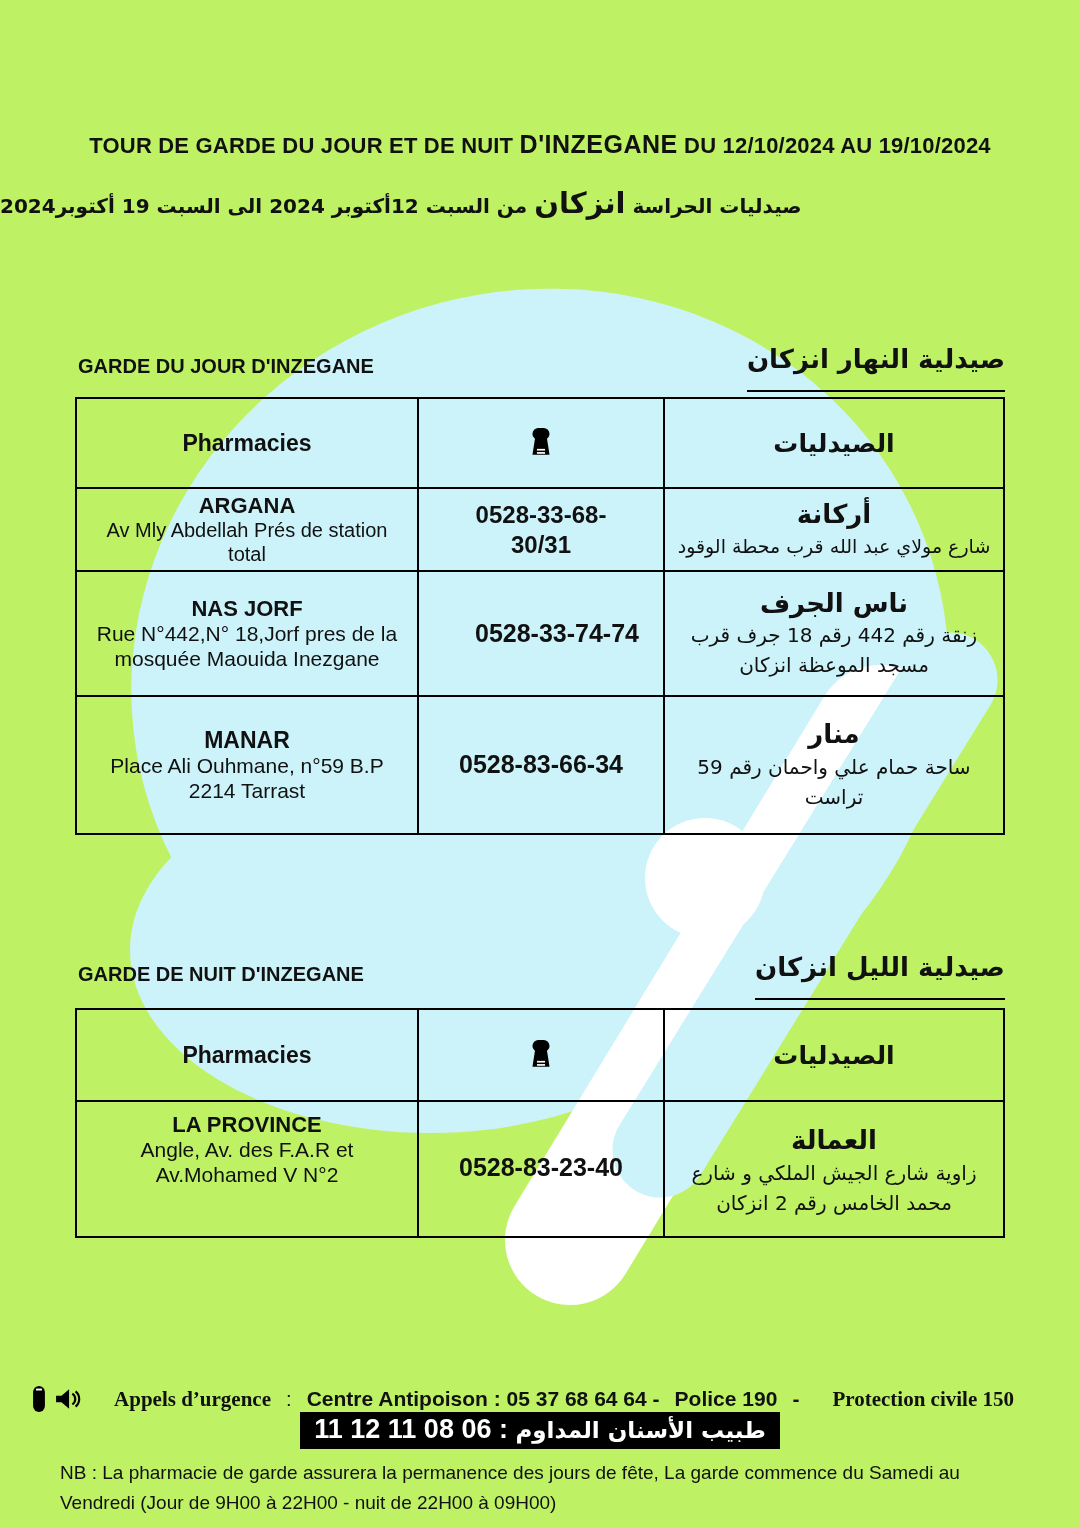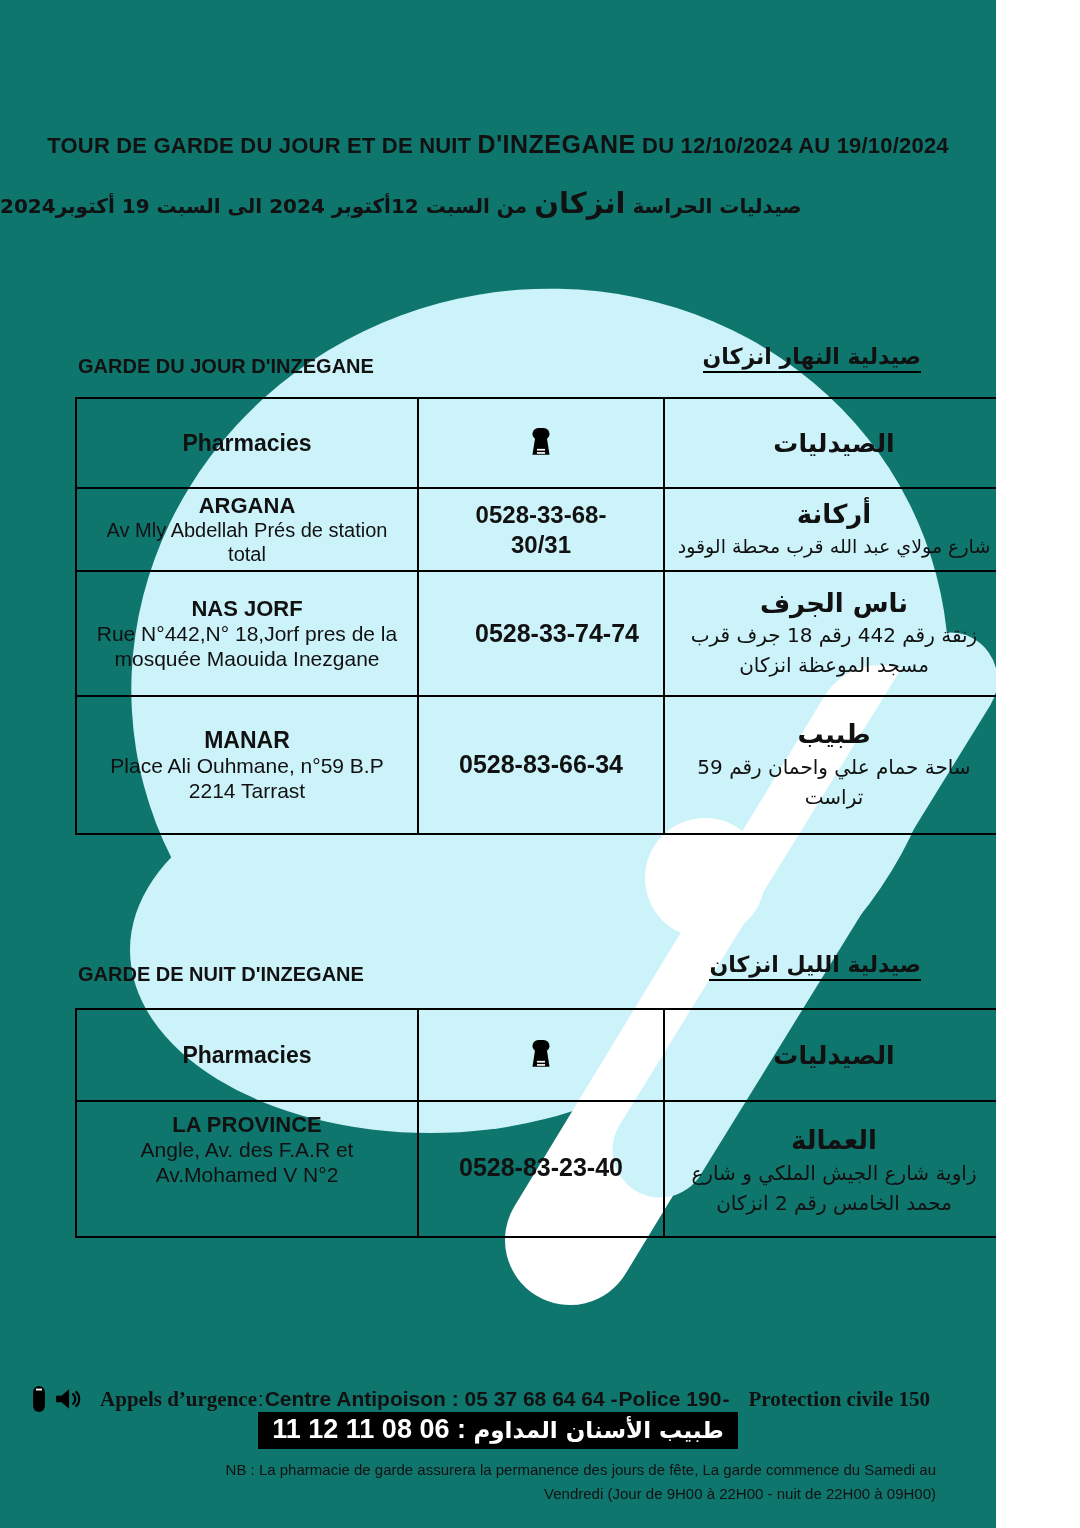--- a/index.html
+++ b/index.html
@@ -1,31 +1,31 @@
 <!DOCTYPE html>
 <html lang="fr"><head>
 <meta charset="utf-8">
 <style>
   html,body{margin:0;padding:0;background:#fff;}
-  #page{position:relative;width:996px;height:1528px;background:#0f766e;overflow:hidden;
+  #page{position:relative;width:1080px;height:1528px;background:#bef264;overflow:hidden;
         font-family:"Liberation Sans",sans-serif;color:#111;}
   #watermark{position:absolute;left:0;top:0;z-index:0;}
   .layer{position:absolute;z-index:1;}
 
   
   .title-fr{top:130px;left:0;width:100%;text-align:center;font-weight:bold;font-size:22px;letter-spacing:.2px;}
   .title-fr .city{font-size:25px;letter-spacing:.5px;}
   .title-ar{top:186px;left:0;width:100%;text-align:left;direction:rtl;font-weight:bold;font-size:20px;
             font-family:"DejaVu Sans",sans-serif;}
   .title-ar .city{font-size:29px;}
 
   
   .sec-fr{font-weight:bold;font-size:20px;left:78px;}
-  .sec-ar{right:75px;font-weight:bold;font-size:22px;font-family:"DejaVu Sans",sans-serif;direction:rtl;
-          border-bottom:2.5px solid #000;padding-bottom:2px;}
+  .sec-ar{right:75px;font-weight:bold;font-size:26px;font-family:"DejaVu Sans",sans-serif;direction:rtl;
+          border-bottom:2.5px solid #000;padding-bottom:16px;}
 
   
   .gtable{left:75px;width:930px;border:2px solid #000;display:grid;
           grid-template-columns:342px 246px 338px;box-sizing:border-box;background:transparent;}
   .cell{border-right:2px solid #000;border-top:2px solid #000;display:flex;flex-direction:column;
         justify-content:center;align-items:center;text-align:center;padding:3px 8px;box-sizing:border-box;}
   .cell.c3{border-right:none;}
   .cell.r0{border-top:none;}
   .hdr-fr{font-weight:bold;font-size:23px;}
   .hdr-ar{font-weight:bold;font-size:25px;font-family:"DejaVu Sans",sans-serif;direction:rtl;}
@@ -38,21 +38,21 @@
   
   .emg{top:1386px;left:30px;right:66px;display:flex;align-items:center;justify-content:space-between;}
   .emg .serif{font-family:"Liberation Serif",serif;font-weight:bold;font-size:21px;margin-left:18px;}
   .emg .sans{font-weight:bold;font-size:21px;}
   .emg .colon{font-size:20px;}
   .icon-group{display:flex;align-items:center;gap:7px;}
   .bar-wrap{top:1412px;left:0;width:100%;text-align:center;}
   .bar{display:inline-block;background:#000;color:#fff;direction:rtl;padding:2px 14px 4px 14px;font-weight:bold;}
   .bar .num{font-size:27px;font-family:"Liberation Sans",sans-serif;letter-spacing:1px;}
   .bar .ar{font-size:23px;font-family:"DejaVu Sans",sans-serif;}
-  .nb{top:1458px;left:60px;right:60px;text-align:right;font-size:15px;line-height:1.6;white-space:pre-line;}
+  .nb{top:1458px;left:60px;right:60px;text-align:left;font-size:19px;line-height:1.6;white-space:pre-line;}
 </style>
 </head>
 <body>
 
 <div id="page">
 
   <svg id="watermark" width="1080" height="1528" viewBox="0 0 1080 1528" aria-hidden="true">
     <g>
       <ellipse cx="540" cy="680" rx="410" ry="390" fill="#cdf3fa" transform="rotate(-15 540 680)"></ellipse>
       <ellipse cx="430" cy="950" rx="300" ry="183" fill="#cdf3fa"></ellipse>
@@ -115,21 +115,21 @@
     </div>
 
     <div class="cell c1">
       <span class="name-fr" style="font-size:23px;">MANAR</span>
       <span class="addr-fr" style="font-size:21px;">Place Ali Ouhmane, n°59 B.P 2214 Tarrast</span>
     </div>
     <div class="cell c2">
       <span class="phone" style="font-size:25px;">0528-83-66-34</span>
     </div>
     <div class="cell c3">
-      <span class="name-ar">طبيب</span>
+      <span class="name-ar">منار</span>
       <span class="addr-ar" style="font-size:20px;">ساحة حمام علي واحمان رقم 59 تراست</span>
     </div>
   </div>
 
   <div class="layer sec-fr" style="top:963px;">GARDE DE NUIT D'INZEGANE</div>
   <div class="layer sec-ar" style="top:952px;">صيدلية الليل انزكان</div>
 
   <div class="layer gtable" style="top:1008px;grid-template-rows:90px 136px;">
 
     <div class="cell c1 r0">

